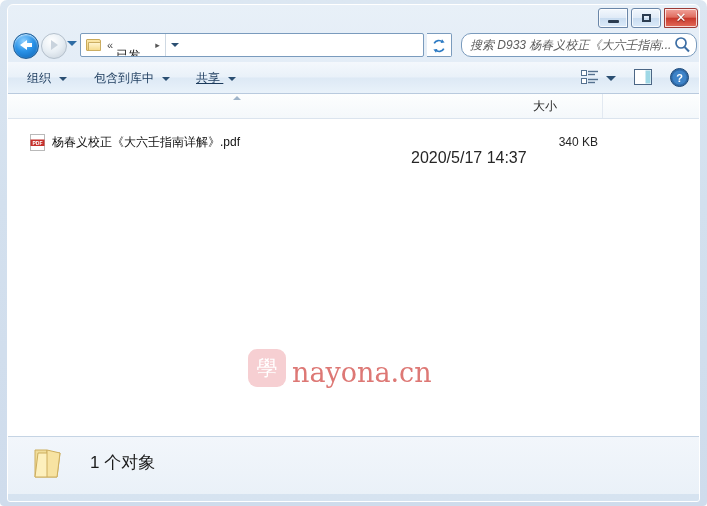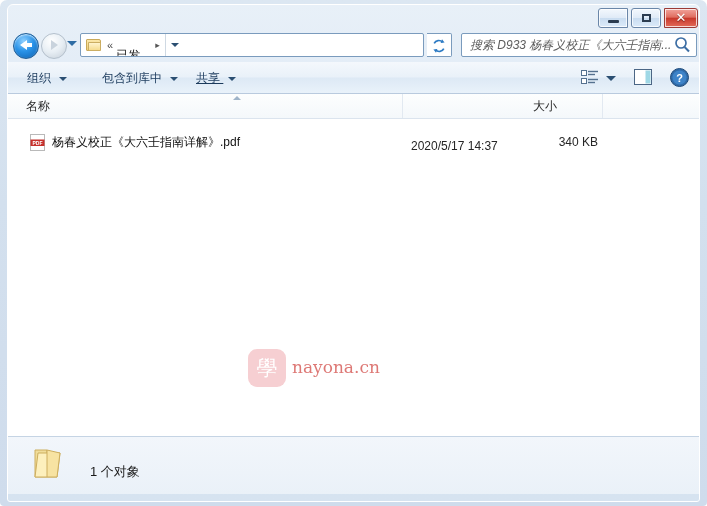--- a/index.html
+++ b/index.html
@@ -216,21 +216,21 @@
   }
   #refresh-btn svg { position: absolute; left: 4px; top: 4px; }
 
   #searchbox {
     position: absolute;
     left: 453px; top: 2px;
     width: 236px; height: 24px;
     box-sizing: border-box;
     background: #ffffff;
     border: 1px solid #7a9bbd;
-    border-radius: 2px;
+    border-radius: 10px;
     display: flex;
     align-items: center;
   }
   #search-placeholder {
     flex: 1 1 auto;
     color: #5d5d5d;
     font-style: italic;
     font-size: 12px;
     padding-left: 8px;
     white-space: nowrap;
@@ -265,21 +265,21 @@
   .tb-caret {
     display: inline-block;
     margin-left: 5px;
     vertical-align: middle;
     width: 0; height: 0;
     border-left: 4px solid transparent;
     border-right: 4px solid transparent;
     border-top: 4px solid #2b4f72;
   }
   #tb-organize { left: 13px; }
-  #tb-include  { left: 88px; }
+  #tb-include  { left: 80px; }
   #tb-share    { left: 182px; text-decoration: underline; }
   #tb-newfolder{ left: 245px; }
 
   #tb-viewicon { position: absolute; left: 573px; top: 8px; width: 18px; height: 16px; }
   #tb-viewcaret {
     position: absolute; left: 598px; top: 14px;
     width: 0; height: 0;
     border-left: 5px solid transparent;
     border-right: 5px solid transparent;
     border-top: 5px solid #2b4f72;
@@ -340,23 +340,23 @@
   #file-name {
     position: absolute;
     left: 44px; top: 0;
     height: 22px; line-height: 22px;
     font-size: 12px;
     color: #121212;
     white-space: nowrap;
   }
   #file-date {
     position: absolute;
-    left: 403px; top: 4px;
+    left: 403px; top: 16px;
     height: 22px; line-height: 22px;
-    font-size: 12px; color: #262626;
+    font-size: 16px; color: #262626;
   }
   #file-size {
     position: absolute;
     left: 546px; top: 0;
     height: 22px; line-height: 22px;
     font-size: 12px; color: #262626;
     text-align: right;
     width: 44px;
   }
 
@@ -388,21 +388,21 @@
     left: 42px; top: 0px;
     font-size: 34px;
     letter-spacing: 4px;
     color: #f4c9cd;
     font-family: "DejaVu Serif", serif;
     white-space: nowrap;
   }
   #wm-latin {
     position: absolute;
     left: 44px; top: 13px;
-    font-size: 17px;
+    font-size: 27px;
     color: #d4534f;
     opacity: 0.78;
     font-family: "DejaVu Serif", serif;
     white-space: nowrap;
   }
 
   
   #statusbar {
     position: absolute;
     left: 8px; top: 436px;
@@ -412,23 +412,22 @@
     box-sizing: border-box;
   }
   #status-folder {
     position: absolute;
     left: 22px; top: 9px;
     width: 40px; height: 36px;
   }
   #status-text {
     position: absolute;
     left: 82px; top: 14px;
-    font-size: 13px;
+    font-size: 17px;
     color: #1a1a1a;
-    margin-top: 12px;
   }
 </style>
 </head>
 <body>
 
 <div id="window">
   <div id="frame-inner"></div>
 
   <div id="titlebar">
     <div class="winbtn" id="btn-min">
@@ -521,21 +520,20 @@
     <div id="tb-help">
       <svg width="19" height="19" viewBox="0 0 19 19">
         <circle cx="9.5" cy="9.5" r="9" fill="#2f6aa8" stroke="#1e4a7a"></circle>
         <circle cx="9.5" cy="9.5" r="7" fill="#3d83c8"></circle>
         <text x="9.5" y="14" font-size="11" font-weight="bold" fill="#ffffff" text-anchor="middle" font-family="Liberation Sans, sans-serif">?</text>
       </svg>
     </div>
   </div>
 
   <div id="colheaders">
-    <div class="col" id="col-name">名称</div>
     <div id="sort-arrow"></div>
     <div class="col" id="col-date">修改日期</div>
     <div class="col" id="col-size">大小</div>
     <div class="col" id="col-blank"></div>
   </div>
 
   <div id="filepane">
     <div id="filerow">
       <div id="file-icon">
         <svg width="17" height="18" viewBox="0 0 17 18">

